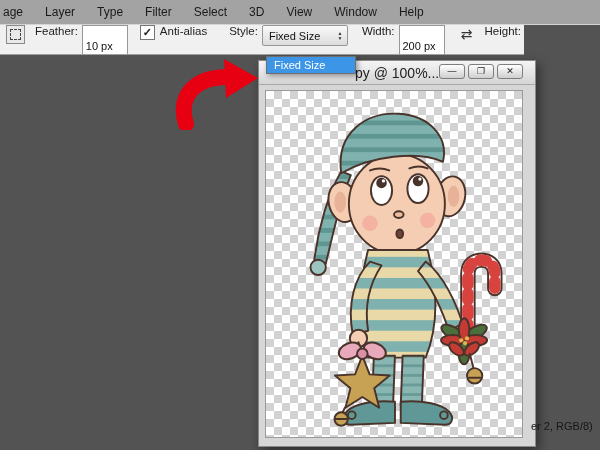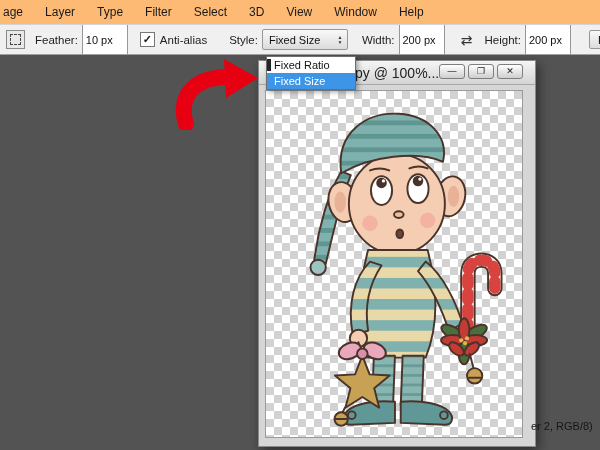--- a/index.html
+++ b/index.html
@@ -5,30 +5,30 @@
   html,body{margin:0;padding:0;}
   body{
     width:600px;height:450px;overflow:hidden;position:relative;
     background:#535353;
     font-family:"Liberation Sans", sans-serif;
     -webkit-font-smoothing:antialiased;
   }
   
   .menu-bar{
     position:absolute;top:0;left:0;width:600px;height:24px;
-    background:#fdba74;border-bottom:1px solid #d4d4d4;
+    background:#a3a3a3;border-bottom:1px solid #d4d4d4;
     display:flex;align-items:center;font-size:12px;color:#1a1a1a;z-index:5;
   }
   .menu-item{padding:0 11px;line-height:24px;cursor:default;}
   .menu-item:first-child{padding-left:3px;}
   
   .options-bar{
-    position:absolute;top:25px;left:0;width:600px;height:30px;
+    position:absolute;top:25px;left:0;width:524px;height:30px;
     background:#f0f0f0;border-bottom:1px solid #9f9f9f;
-    display:flex;align-items:center;font-size:11.5px;color:#222;
+    display:flex;font-size:11.5px;color:#222;
     padding-left:6px;box-sizing:border-box;z-index:5;overflow:hidden;
   }
   .tool-preset-icon{
     width:17px;height:17px;border:1px solid #8a8a8a;background:#e9e9e9;
     display:inline-flex;align-items:center;justify-content:center;margin-right:10px;flex:none;
   }
   .tool-preset-icon .marquee{width:9px;height:9px;border:1px dashed #444;}
   .opt-label{margin:0 4px 0 0;white-space:nowrap;}
   .opt-input{
     width:38px;height:15px;border:1px solid #979797;background:#fff;
@@ -260,24 +260,20 @@
           <line x1="204" y1="266" x2="208" y2="282"></line>
           <circle cx="209" cy="289" r="8" fill="#c8a254"></circle>
           <line x1="203" y1="291" x2="215" y2="291"></line>
         </g>
       </g>
     </svg>
   </div>
 </div>
 
 <div class="style-dropdown">
-  <div class="dd-option">
-    <span class="dd-marker"></span>
-    <span>Fixed Ratio</span>
-  </div>
   <div class="dd-option selected">Fixed Size</div>
 </div>
 
 <svg class="red-arrow" width="112" height="82" viewBox="0 0 112 82">
   <path d="M34,76 C26,50 40,30 74,29" fill="none" stroke="#e60012" stroke-width="16" stroke-linecap="round"></path>
   <polygon points="106,30 72,11 74,50" fill="#e60012"></polygon>
 </svg>
 
 <span class="status-fragment">er 2, RGB/8)</span>
 

